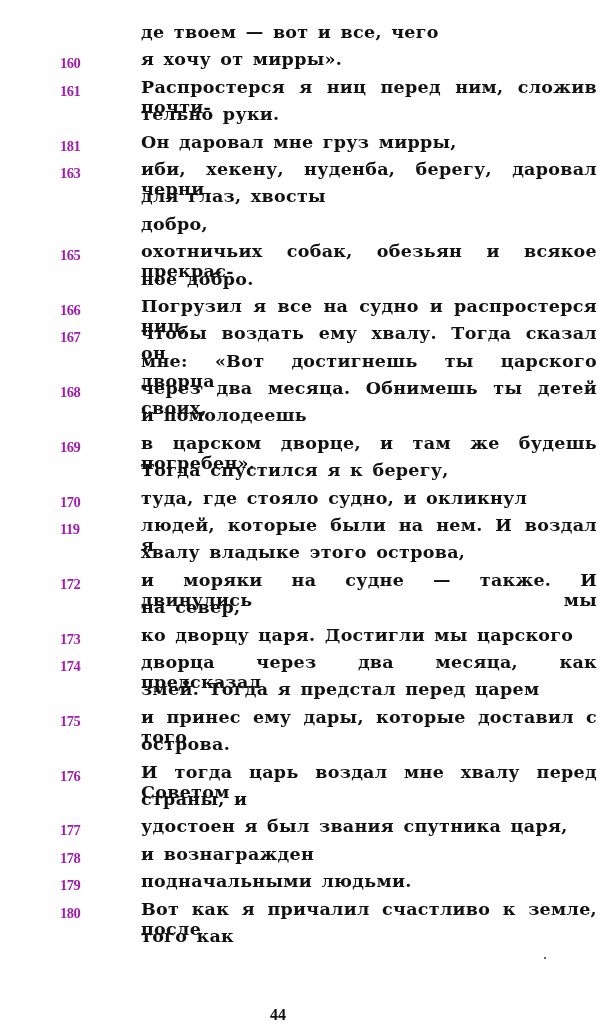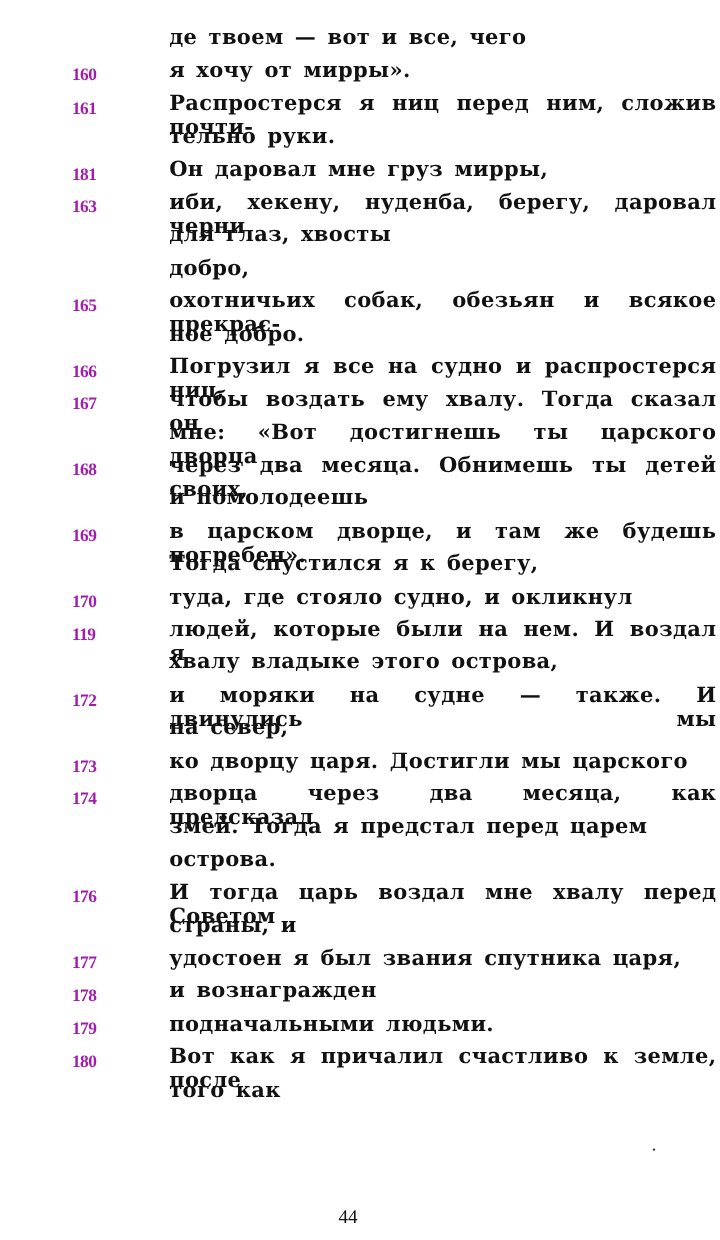--- a/index.html
+++ b/index.html
@@ -14,21 +14,21 @@
   }
   .ltext {
     position: absolute; left: 105px; top: 0; width: 456px;
     font-family: "DejaVu Serif", serif; font-weight: bold;
     font-size: 17.5px; color: #111; white-space: nowrap;
     letter-spacing: 0.3px; word-spacing: 3px; margin-left: 36px;
   }
   .ltext.justify { text-align: justify; text-align-last: justify; white-space: normal; }
   .page-number {
     position: absolute; left: 0; width: 556px; top: 1006px; text-align: center;
-    font-family: "Liberation Serif", serif; font-weight: normal; font-size: 16px; color: #111; margin-left: 12px;
+    font-family: "Liberation Serif", serif; font-weight: bold; font-size: 16px; color: #111;
   }
   .speck { position: absolute; left: 544px; top: 957px; width: 2px; height: 2px; background: #333; border-radius: 1px; }
 </style>
 </head>
 <body>
 
 <div class="page">
   <div class="text-block" id="text-block">
       <div class="row">
         <span class="lnum"></span>
@@ -124,20 +124,24 @@
       </div>
       <div class="row">
         <span class="lnum">174</span>
         <span class="ltext justify">дворца через два месяца, как предсказал</span>
       </div>
       <div class="row">
         <span class="lnum"></span>
         <span class="ltext">змей. Тогда я предстал перед царем</span>
       </div>
       <div class="row">
+        <span class="lnum">175</span>
+        <span class="ltext justify">и принес ему дары, которые доставил с того</span>
+      </div>
+      <div class="row">
         <span class="lnum"></span>
         <span class="ltext">острова.</span>
       </div>
       <div class="row">
         <span class="lnum">176</span>
         <span class="ltext justify">И тогда царь воздал мне хвалу перед Советом</span>
       </div>
       <div class="row">
         <span class="lnum"></span>
         <span class="ltext">страны, и</span>

